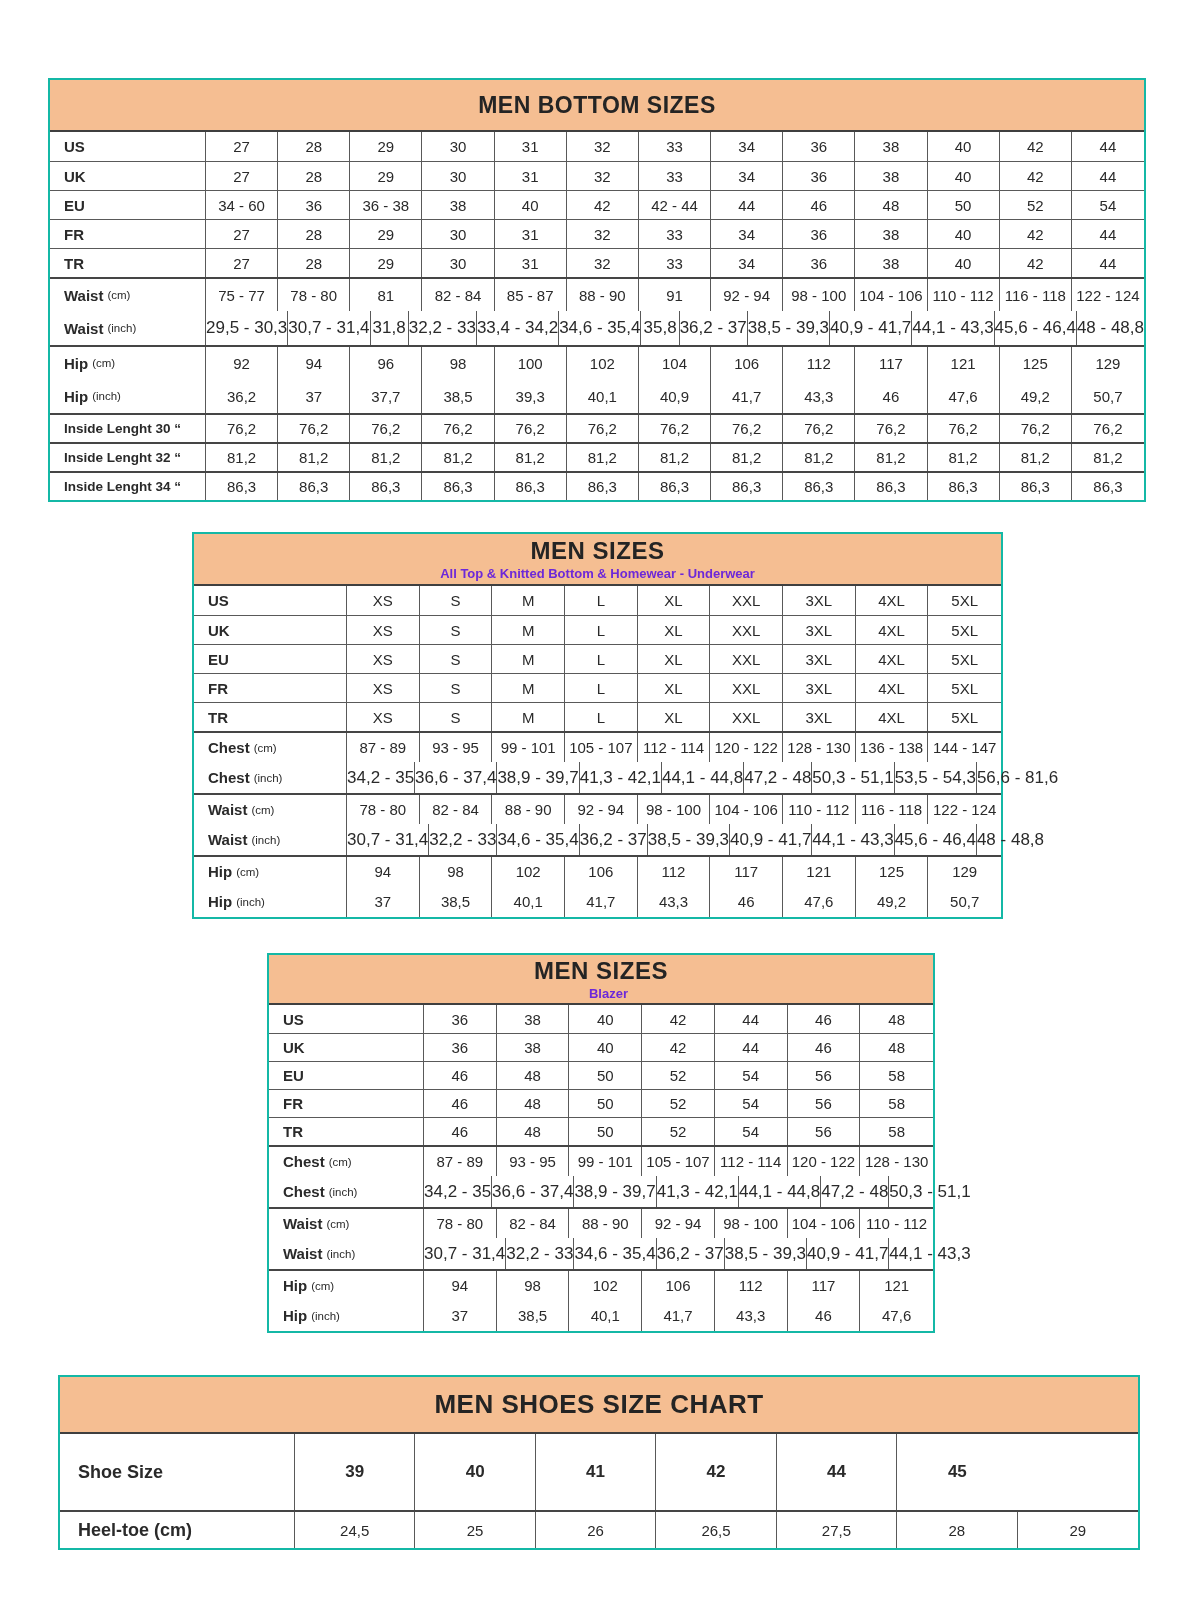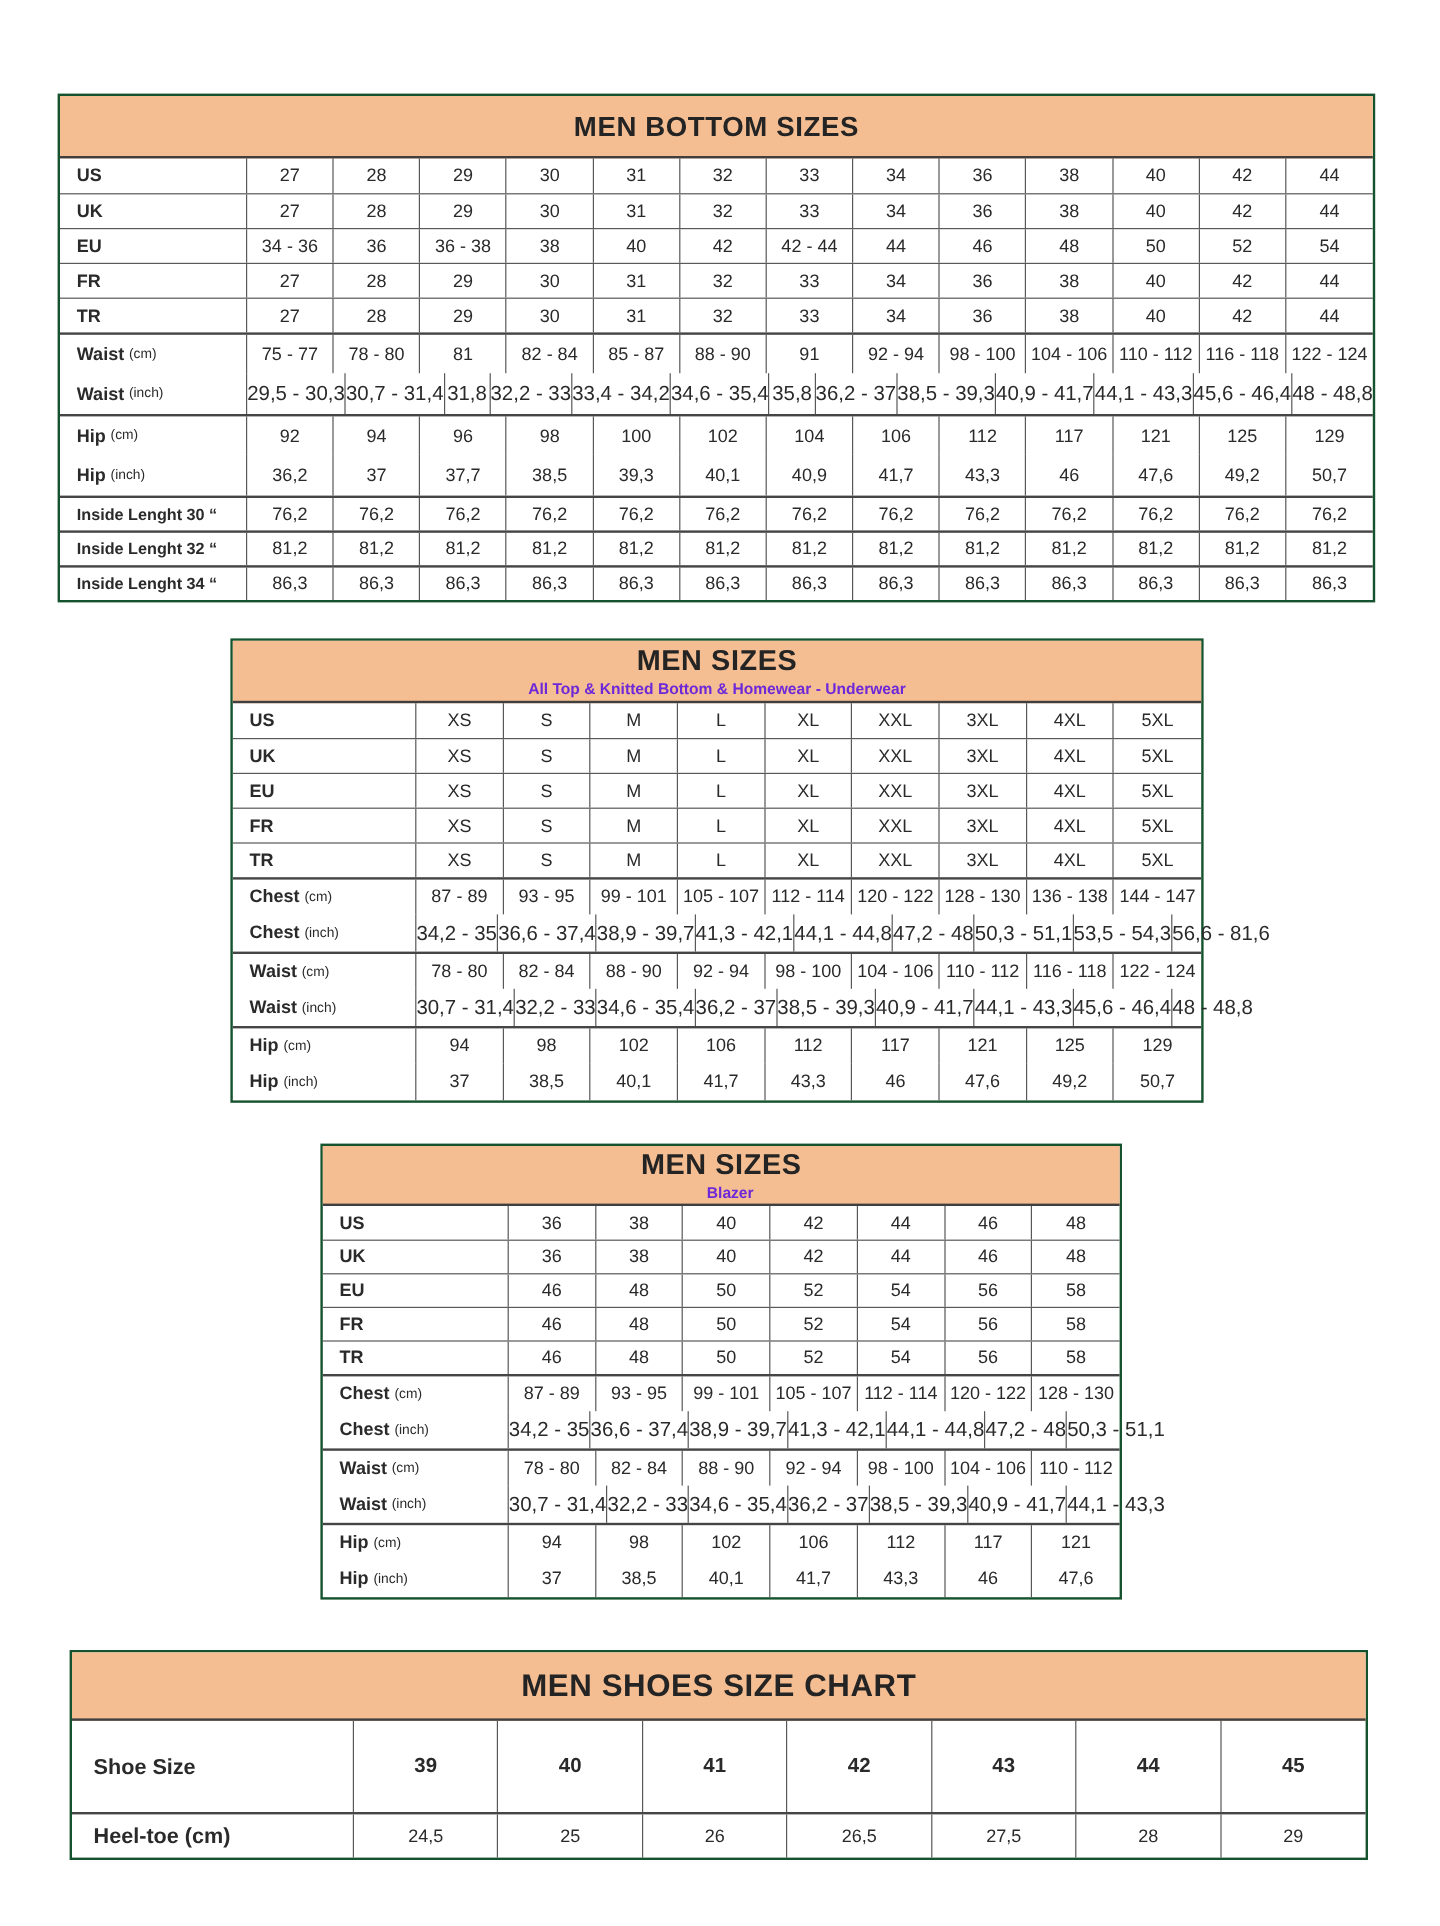--- a/index.html
+++ b/index.html
@@ -3,21 +3,21 @@
 <meta charset="utf-8">
 <style>
   * { box-sizing: border-box; margin: 0; padding: 0; }
   html, body { width: 1200px; background: #ffffff; }
   body {
     font-family: "Liberation Sans", sans-serif;
     color: #2a2a2a;
     height: 1605px;
     overflow: hidden;
   }
-  .size-table { border: 2px solid #14532d; background: #fff; }
+  .size-table { border: 2px solid #14b8a6; background: #fff; }
   .thead {
     background: #F5BE92;
     border-bottom: 2px solid #3f3f3f;
     display: flex; flex-direction: column;
     align-items: center; justify-content: center;
   }
   .ttitle { font-weight: bold; letter-spacing: .5px; color: #242424; }
   .tsub   { font-weight: bold; color: #6d28d9; }
   .tbody .trow { display: grid; border-top: 1px solid #595959; }
   .tbody .trow:first-child { border-top: 0; }
@@ -110,21 +110,21 @@
         <div class="cell">36</div>
         <div class="cell">38</div>
         <div class="cell">40</div>
         <div class="cell">42</div>
         <div class="cell">44</div>
       </div>
       <div class="trow" style="grid-template-columns: 156px repeat(13, 1fr);">
         <div class="lab">
           <span>EU</span>
         </div>
-        <div class="cell">34 - 36</div>
+        <div class="cell">34 - 60</div>
         <div class="cell">36</div>
         <div class="cell">36 - 38</div>
         <div class="cell">38</div>
         <div class="cell">40</div>
         <div class="cell">42</div>
         <div class="cell">42 - 44</div>
         <div class="cell">44</div>
         <div class="cell">46</div>
         <div class="cell">48</div>
         <div class="cell">50</div>
@@ -622,21 +622,20 @@
   </header>
   <div class="tbody">
       <div class="trow boldcells" style="grid-template-columns: 235px repeat(7, 1fr);">
         <div class="lab">
           <span>Shoe Size</span>
         </div>
         <div class="cell">39</div>
         <div class="cell">40</div>
         <div class="cell">41</div>
         <div class="cell">42</div>
-        <div class="cell">43</div>
         <div class="cell">44</div>
         <div class="cell">45</div>
       </div>
       <div class="trow blk" style="grid-template-columns: 235px repeat(7, 1fr);">
         <div class="lab">
           <span>Heel-toe</span>
           <span class="unit">(cm)</span>
         </div>
         <div class="cell">24,5</div>
         <div class="cell">25</div>

